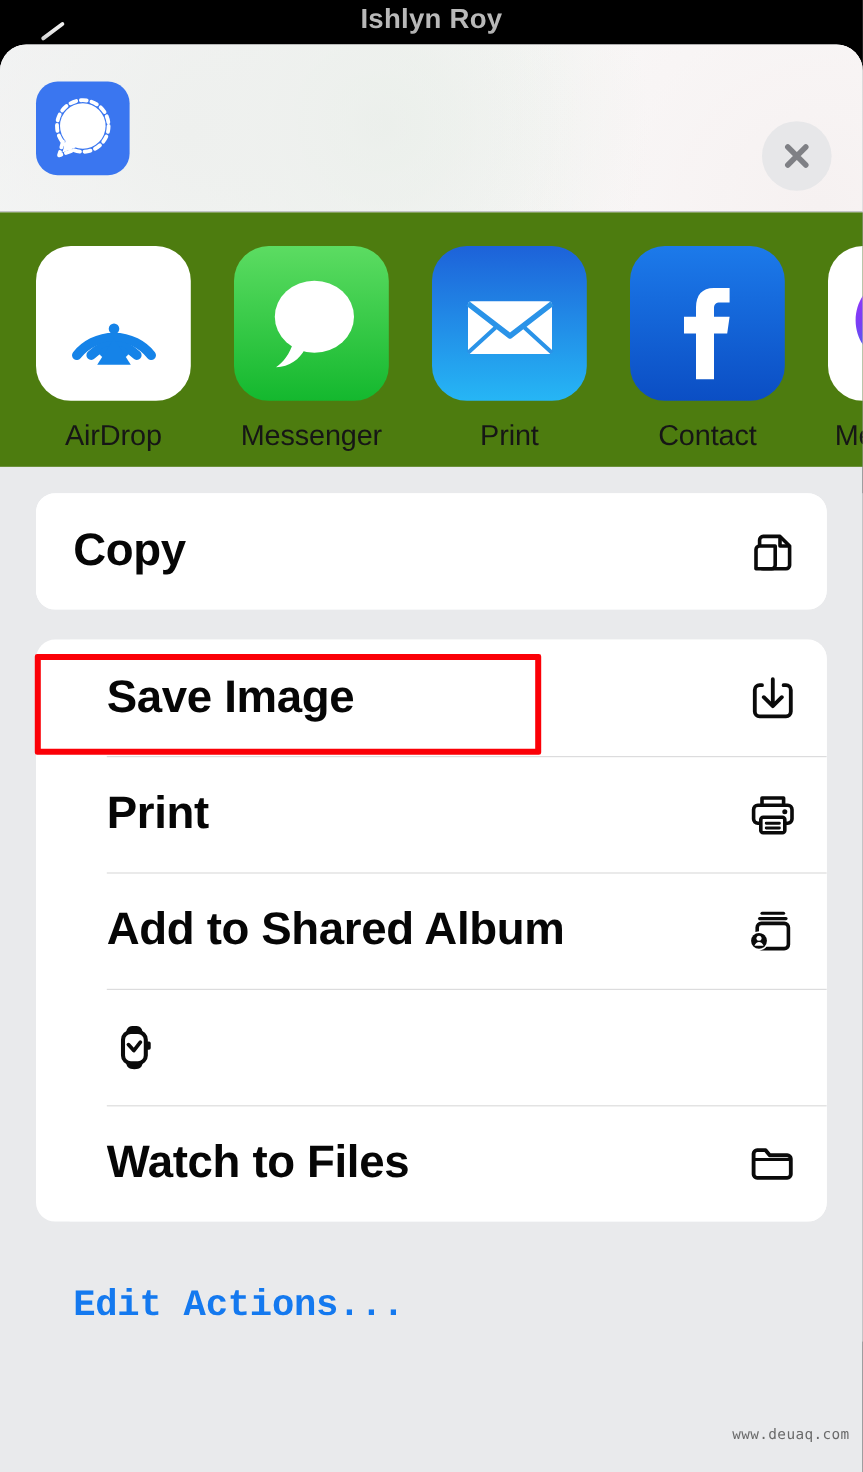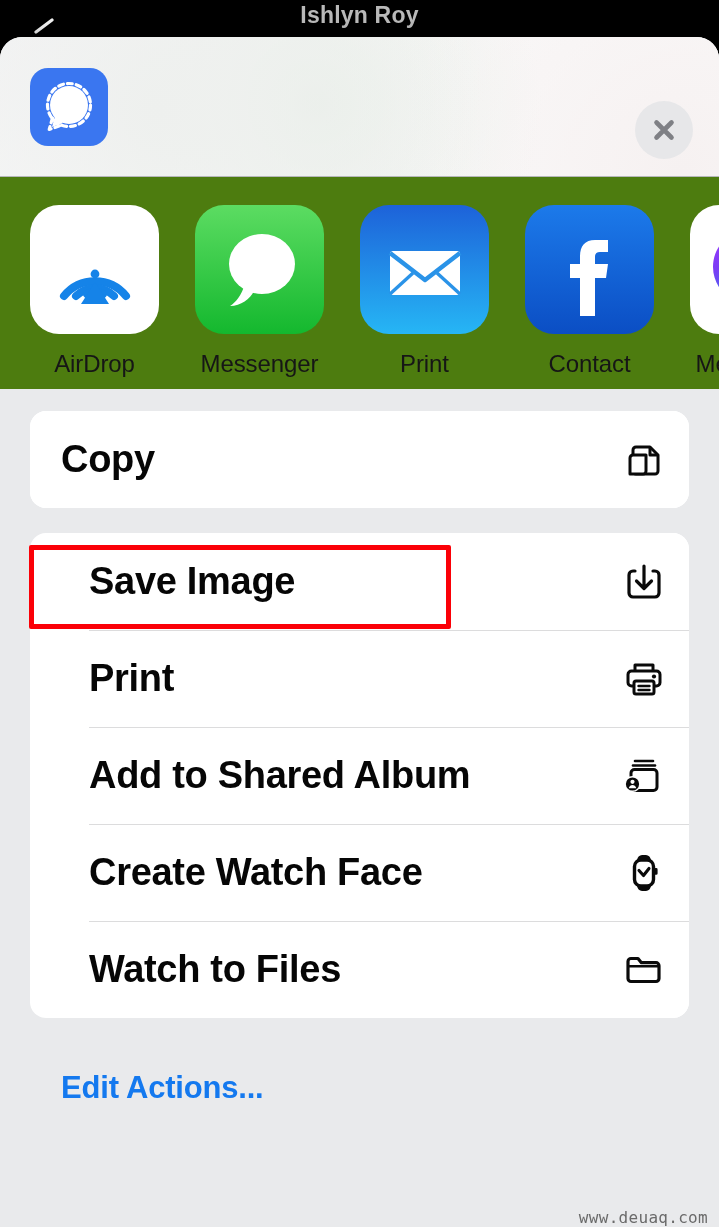--- a/index.html
+++ b/index.html
@@ -215,35 +215,36 @@
   }
 
   
   #edit-actions-row {
     margin-top: 40px;
     padding-left: 31px;
     height: 60px;
     display: flex;
     align-items: center;
     cursor: pointer;
+    font-family: Liberation Mono, monospace;
   }
 
   #edit-actions-label {
     font-size: 31px;
     font-weight: 700;
     color: #1479ef;
     letter-spacing: -0.2px;
   }
 
   
   #watermark {
     position: absolute;
     right: 11px;
-    bottom: 0;
-    font-size: 16px;
+    bottom: 25px;
+    font-size: 12px;
     font-family: "DejaVu Sans Mono", monospace;
     color: #6a6a6a;
     letter-spacing: 0.3px;
   }
 
   
   #highlight-box {
     position: absolute;
     left: 29px;
     top: 545px;
@@ -408,21 +409,20 @@
               <rect x="9" y="15.5" width="26" height="21" rx="3.5" fill="none" stroke="#0a0a0a" stroke-width="3"></rect>
               <circle cx="10.5" cy="30" r="8" fill="#ffffff"></circle>
               <circle cx="10.5" cy="30" r="6.6" fill="#0a0a0a"></circle>
               <circle cx="10.5" cy="27.8" r="2.1" fill="#ffffff"></circle>
               <path d="M6.7 34.2 C7.5 31.9 8.8 30.9 10.5 30.9 C12.2 30.9 13.5 31.9 14.3 34.2 Z" fill="#ffffff"></path>
             </svg>
           </span>
         </div>
 
         <div class="action-row">
-          <span class="action-label">Create Watch Face</span>
           <span class="action-icon">
             <svg width="44" height="44" viewBox="0 0 44 44">
               <path d="M15 9.5 C15.8 5.5 17 4 22 4 C27 4 28.2 5.5 29 9.5 Z" fill="#0a0a0a"></path>
               <path d="M15 34.5 C15.8 38.5 17 40 22 40 C27 40 28.2 38.5 29 34.5 Z" fill="#0a0a0a"></path>
               <rect x="12.5" y="9" width="19" height="26" rx="6.5" fill="#ffffff" stroke="#0a0a0a" stroke-width="3.4"></rect>
               <path d="M32 17 h2.2 a1.4 1.4 0 0 1 1.4 1.4 v4 a1.4 1.4 0 0 1 -1.4 1.4 H32 Z" fill="#0a0a0a"></path>
               <path d="M17 19.5 L21.5 24.5 L27 17.5" fill="none" stroke="#0a0a0a" stroke-width="3.1" stroke-linecap="round" stroke-linejoin="round"></path>
             </svg>
           </span>
         </div>

